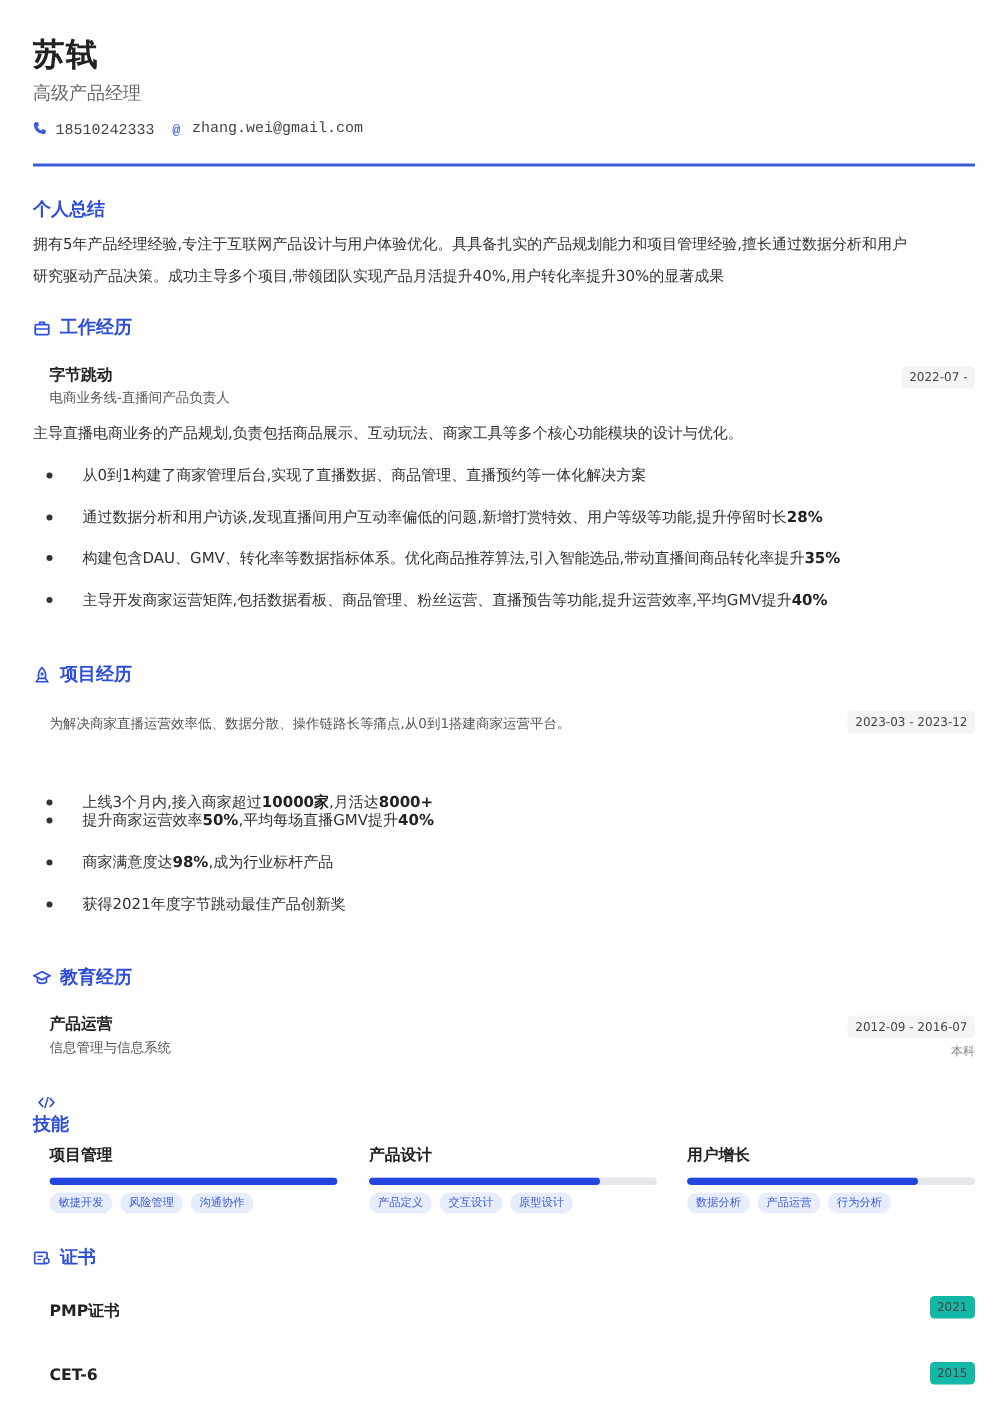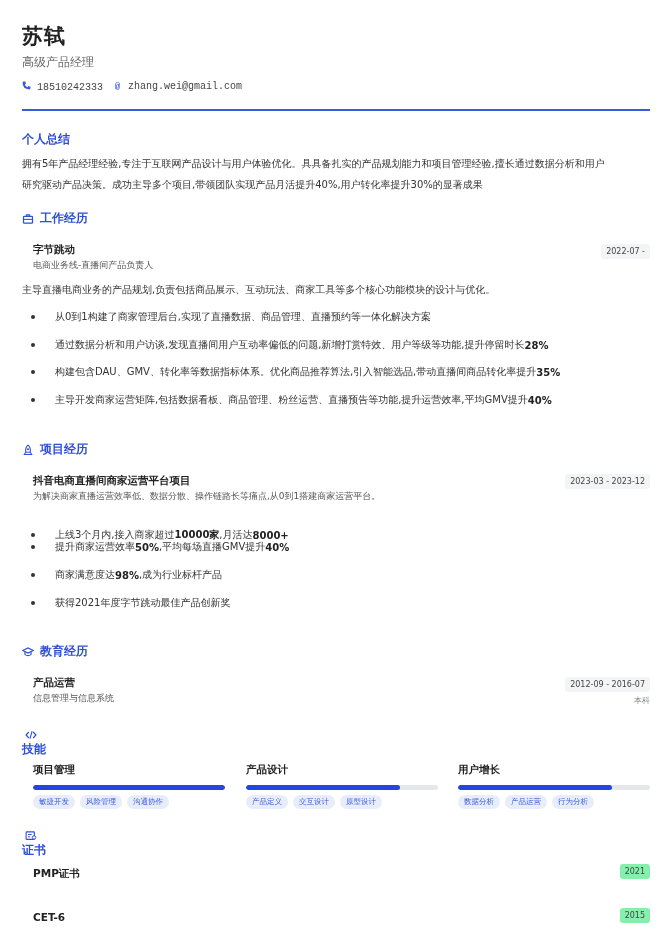--- a/index.html
+++ b/index.html
@@ -31,21 +31,21 @@
 
   .skill { position: absolute; top: 763px; width: 192px; }
   .skill-name { font-size: 10.5px; font-weight: bold; color: #222; }
   .bar { margin-top: 8px; height: 5px; background: #e5e7eb; border-radius: 3px; overflow: hidden; }
   .bar-fill { height: 5px; background: #2446e0; border-radius: 3px; }
   .tags { display: flex; margin-top: 5px; }
   .tag { font-size: 7.5px; color: #3a5bd9; background: #e8edfb; border-radius: 8px; padding: 2px 6px; margin-right: 5px; }
 
   .cert { position: absolute; left: 11px; width: 617px; }
   .cert-name { font-size: 10.5px; font-weight: bold; color: #222; }
-  .cert-year { position: absolute; right: 0; font-size: 8px; color: #444; background: #86efac; border-radius: 3px; padding: 3px 5px; }
+  .cert-year { position: absolute; right: 0; font-size: 8px; color: #444; background: #14b8a6; border-radius: 3px; padding: 3px 5px; }
 </style>
 </head>
 <body>
 
 <div class="page">
 
   <div class="name">苏轼</div>
   <div class="title">高级产品经理</div>
   <div class="contacts">
     <div class="contact">
@@ -115,21 +115,20 @@
       <svg width="12" height="12" viewBox="0 0 16 16">
           <path d="M8 1.5 Q12 5 11 11 H5 Q4 5 8 1.5 Z" fill="none" stroke="#2f4fd6" stroke-width="1.5"></path>
           <circle cx="8" cy="7" r="1.4" fill="#2f4fd6"></circle>
           <path d="M5 11 L3 14 H13 L11 11" fill="none" stroke="#2f4fd6" stroke-width="1.4"></path>
         </svg>
     </span>
     <span>项目经历</span>
   </div>
 
   <div class="item-head" style="top:474px;">
-    <div class="item-name">抖音电商直播间商家运营平台项目</div>
     <div class="item-sub">为解决商家直播运营效率低、数据分散、操作链路长等痛点,从0到1搭建商家运营平台。</div>
     <span class="date-badge" style="top:0px;">2023-03 - 2023-12</span>
   </div>
 
   <div class="bullet" style="top:528px;justify-content:space-between;">
     <span class="dot"></span>
     <span>上线3个月内,接入商家超过</span>
       <b>10000家</b>
       <span>,月活达</span>
       <b>8000+</b>
@@ -207,21 +206,21 @@
     <div class="bar">
         <div class="bar-fill" style="width:80%;"></div>
       </div>
     <div class="tags">
       <span class="tag">数据分析</span>
       <span class="tag">产品运营</span>
       <span class="tag">行为分析</span>
     </div>
   </div>
 
-  <div class="sec-title" style="top:830px;flex-direction:column;">
+  <div class="sec-title" style="top:830px;">
     <span class="sic">
       <svg width="12" height="12" viewBox="0 0 16 16">
           <rect x="1.5" y="2.5" width="11" height="10" rx="1" fill="none" stroke="#2f4fd6" stroke-width="1.5"></rect>
           <line x1="4" y1="6" x2="9" y2="6" stroke="#2f4fd6" stroke-width="1.3"></line>
           <line x1="4" y1="9" x2="7" y2="9" stroke="#2f4fd6" stroke-width="1.3"></line>
           <circle cx="12" cy="10" r="2.3" fill="#fff" stroke="#2f4fd6" stroke-width="1.3"></circle>
         </svg>
     </span>
     <span>证书</span>
   </div>

